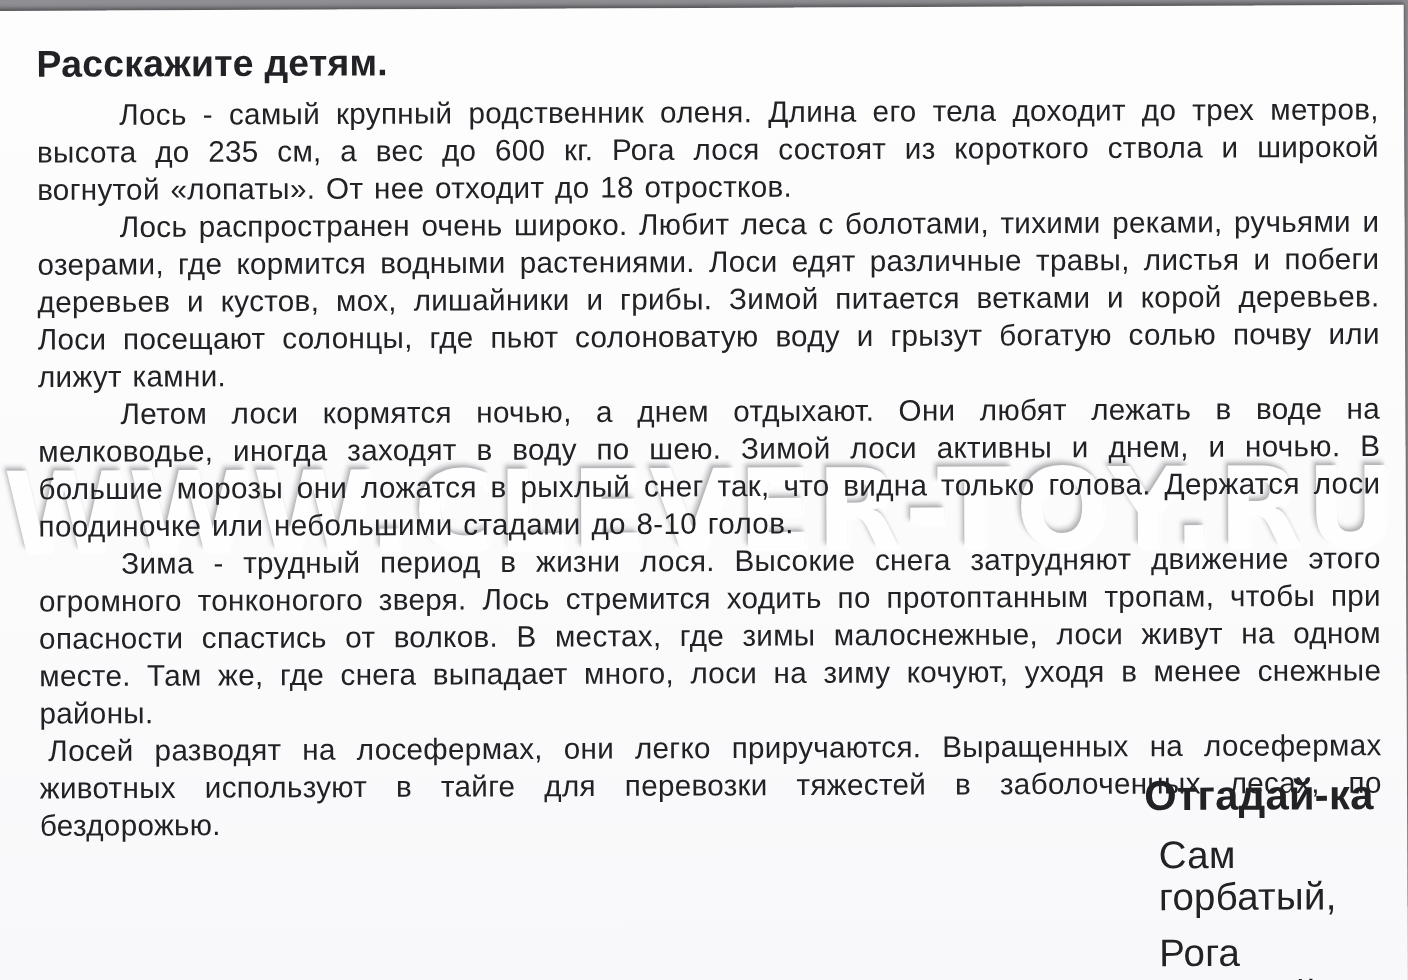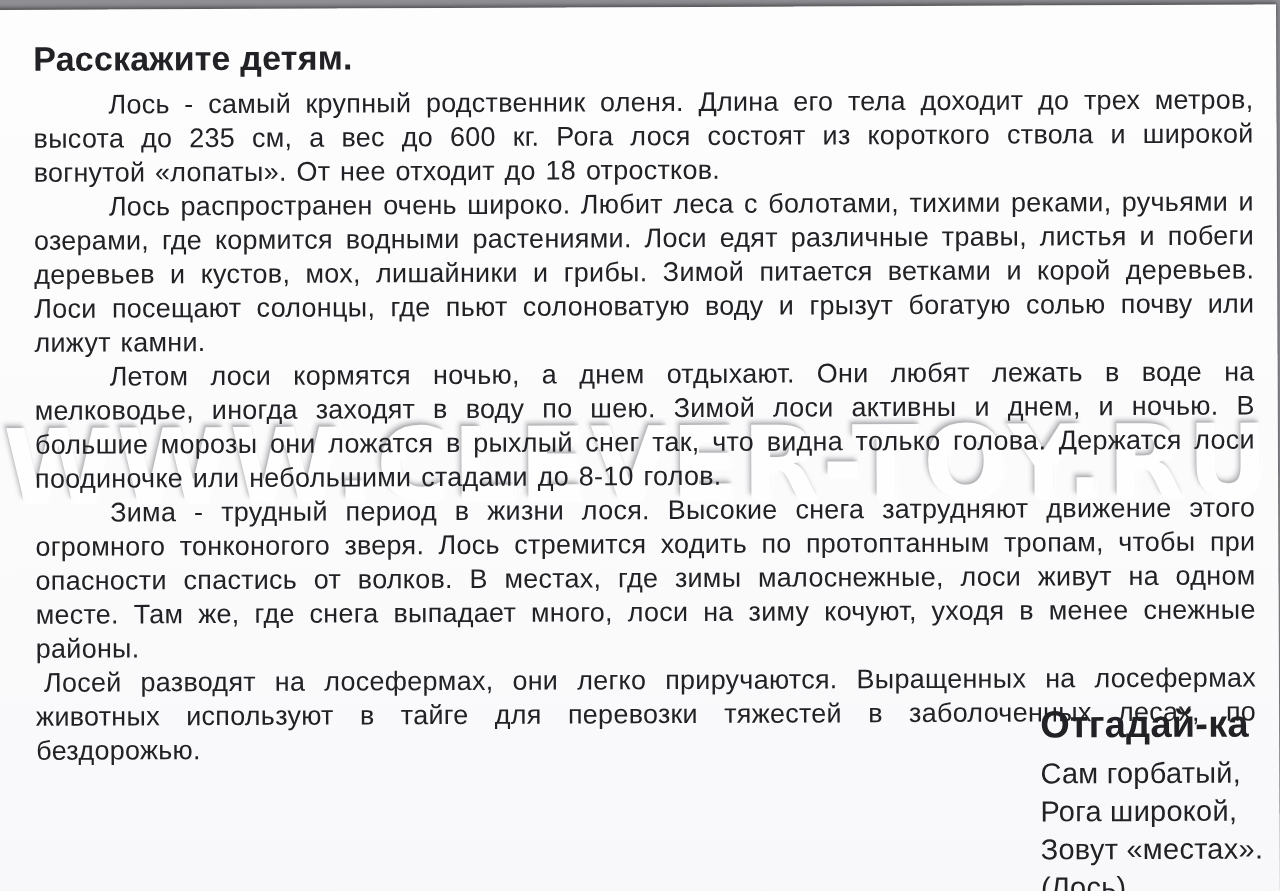--- a/index.html
+++ b/index.html
@@ -73,22 +73,22 @@
     left: 1042px; top: 698px;
     color: #222226;
   }
   .riddle-heading {
     margin: 0 0 8px 0;
     font-size: 38px;
     font-weight: bold;
     letter-spacing: 0.2px;
   }
   .riddle-line {
-    margin: 0;
-    font-size: 29px;
+    margin: 13px;
+    font-size: 35px;
     line-height: 38px;
     letter-spacing: 0.25px;
   }
 </style>
 </head>
 <body>
 
 <div class="photo">
   <div class="card">
 

